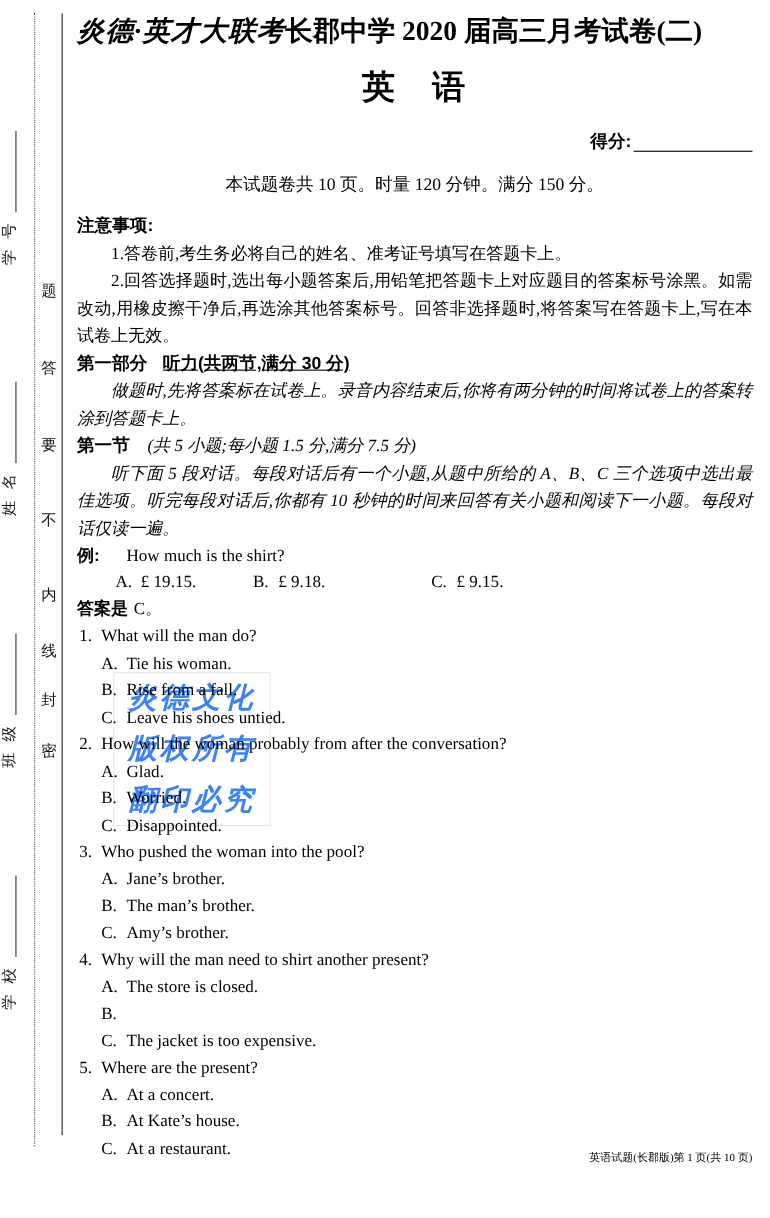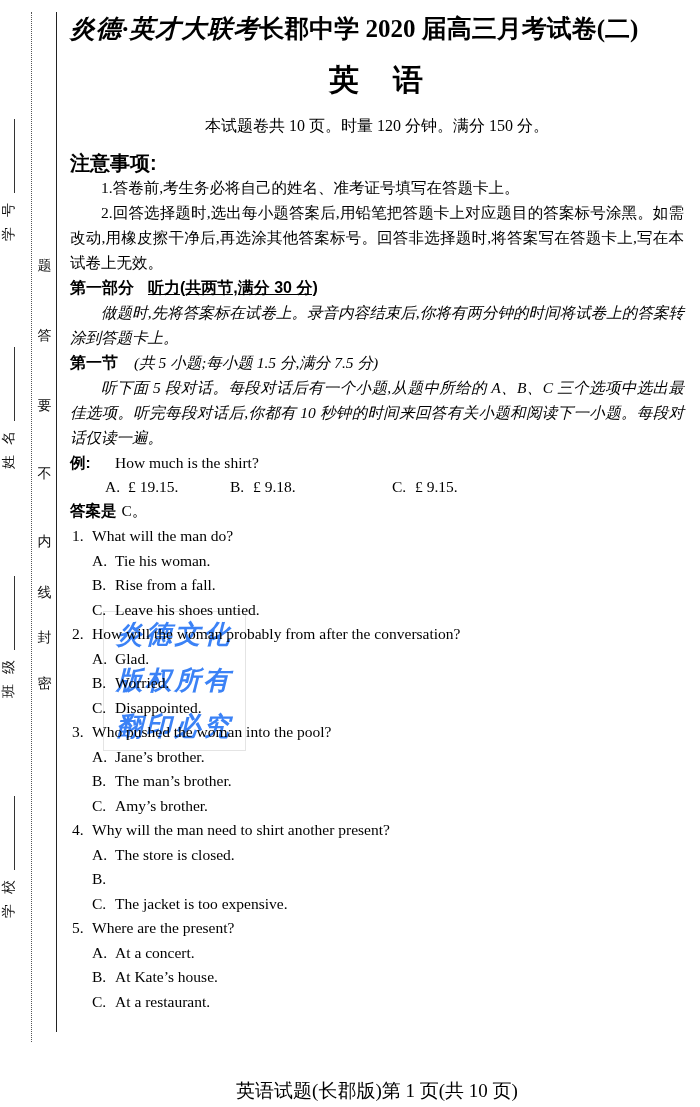--- a/index.html
+++ b/index.html
@@ -51,21 +51,21 @@
   .score-row { display:flex; justify-content:flex-end; align-items:flex-end;
     margin-top:21px; height:22px;
     font-family:"Liberation Sans", sans-serif; font-weight:bold; font-size:16px; }
   .score-blank { display:inline-block; width:108px; height:1px;
     border-bottom:1px solid #000; margin-left:2px; margin-bottom:2px; }
 
   .info-line { text-align:center; font-size:16px; line-height:24px; margin-top:17px; }
 
   .h-sans { font-family:"Liberation Sans", sans-serif; font-weight:bold; }
 
-  .notice-heading { font-size:20px; line-height:24px; margin-top:13px; }
+  .notice-heading { font-size:16px; line-height:24px; margin-top:13px; }
 
   p.body { margin:0; font-size:15.5px; line-height:25px; text-align:justify; }
   .indent { text-indent:2em; }
   .kai { font-style:italic; }
 
   .part-heading { font-size:16px; line-height:25px; margin-top:0; }
   .part-heading .gap { margin-left:14px;text-decoration:underline; }
 
   .sec-heading { font-size:16px; line-height:25px; }
   .sec-heading .detail { font-weight:normal; font-style:italic;
@@ -81,22 +81,22 @@
 
   .answer-row { font-size:15.5px; line-height:24px; }
   .answer-row .ans-val { margin-left:5px; }
 
   .questions { margin-top:1px; }
   .q-line { display:flex; font-size:15.5px; line-height:24.5px; }
   .q-num { width:20px; flex:none; padding-left:2px; }
   .opt-line { display:flex; font-size:15.5px; line-height:24.5px; padding-left:22px; }
   .opt-label { width:23px; flex:none; }
 
-  .page-footer { position:absolute; left:70px; top:1080px; width:614px; z-index:2;
-    text-align:center; font-size:19px; line-height:22px; }
+  .page-footer { position:absolute; left:70px; top:1042px; width:614px; z-index:2;
+    text-align:right; font-size:10px; line-height:22px; }
 </style>
 </head>
 <body>
 
 <div class="page">
 
   <div class="seal-dotted"></div>
   <div class="seal-solid"></div>
 
   <div class="side-label" style="top:171px">
@@ -132,20 +132,24 @@
   </div>
 
   <div class="content">
 
     <div class="title">
       <span class="calli">炎德·英才大联考</span><span>长郡中学 2020 届高三月考试卷(二)</span>
     </div>
 
     <div class="subject">英　语</div>
 
+    <div class="score-row">
+      <span>得分:</span>
+      <span class="score-blank"></span>
+    </div>
 
     <div class="info-line">本试题卷共 10 页。时量 120 分钟。满分 150 分。</div>
 
     <div class="notice-heading h-sans">注意事项:</div>
     <p class="body indent">1.答卷前,考生务必将自己的姓名、准考证号填写在答题卡上。</p>
     <p class="body indent">2.回答选择题时,选出每小题答案后,用铅笔把答题卡上对应题目的答案标号涂黑。如需改动,用橡皮擦干净后,再选涂其他答案标号。回答非选择题时,将答案写在答题卡上,写在本试卷上无效。</p>
 
     <div class="part-heading h-sans">
       <span>第一部分</span><span class="gap">听力(共两节,满分 30 分)</span>
     </div>

